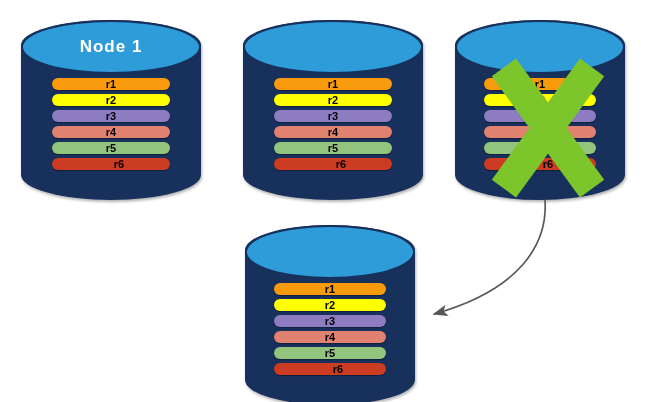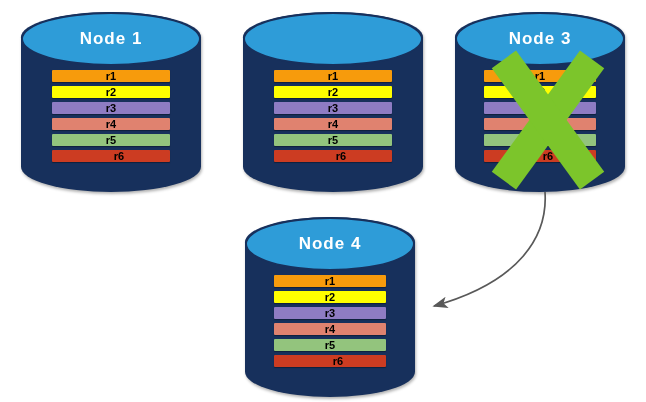--- a/index.html
+++ b/index.html
@@ -3,21 +3,21 @@
 <meta charset="utf-8">
 <style>
   html,body{margin:0;padding:0;}
   body{
     width:646px;height:402px;
     background:#ffffff;
     font-family:"Liberation Sans", sans-serif;
     overflow:hidden;
     position:relative;
   }
-  #stage{position:absolute;left:0;top:4px;width:646px;height:350px;}
+  #stage{position:absolute;left:0;top:12px;width:646px;height:350px;}
 
   
   .node{position:absolute;}
   .cyl-body{
     position:absolute;left:0;top:0;width:100%;height:100%;
     background:#17305c;
     border-radius:50% / 14%;
     box-shadow:1px 2px 3px rgba(0,0,0,.30);
   }
   .cyl-top{
@@ -39,21 +39,21 @@
   }
   .rows{
     position:absolute;
     left:17%;right:17%;
     top:32%;
     z-index:2;
   }
   .row{
     height:12px;
     margin-bottom:4px;
-    border-radius:1px;
+    border-radius:6px;
     color:#000000;
     font-size:11px;
     font-weight:bold;
     display:flex;align-items:center;justify-content:center;
     line-height:12px;
     box-shadow:0 1px 1px rgba(0,0,0,.35);
   }
   .row:last-child{margin-bottom:0;padding-left:16px;}
 
   
@@ -103,40 +103,38 @@
       <div class="row" style="background: rgb(142, 124, 195);">r3</div>
       <div class="row" style="background: rgb(224, 130, 111);">r4</div>
       <div class="row" style="background: rgb(147, 196, 125);">r5</div>
       <div class="row" style="background: rgb(204, 60, 34);">r6</div>
     </div>
   </div>
 
   <div class="node" id="node-3" style="left:455px;top:8px;width:170px;height:180px;">
     <div class="cyl-body"></div>
     <div class="cyl-top"></div>
-    <div class="node-title">Node 3</div>
     <div class="rows">
       <div class="row" style="background: rgb(247, 155, 12);">r1</div>
       <div class="row" style="background: rgb(255, 255, 0);">r2</div>
       <div class="row" style="background: rgb(142, 124, 195);">r3</div>
       <div class="row" style="background: rgb(224, 130, 111);">r4</div>
       <div class="row" style="background: rgb(147, 196, 125);">r5</div>
       <div class="row" style="background: rgb(204, 60, 34);">r6</div>
     </div>
   </div>
 
   <div class="cross" id="failure-cross" style="left:498px;top:42px;width:100px;height:148px;">
     <div class="bar a" style="background: rgb(124, 197, 43);"></div>
     <div class="bar b" style="background: rgb(124, 197, 43);"></div>
   </div>
 
   <div class="node" id="node-4" style="left:245px;top:213px;width:170px;height:180px;">
     <div class="cyl-body"></div>
     <div class="cyl-top"></div>
-    <div class="node-title">Node 4</div>
     <div class="rows">
       <div class="row" style="background: rgb(247, 155, 12);">r1</div>
       <div class="row" style="background: rgb(255, 255, 0);">r2</div>
       <div class="row" style="background: rgb(142, 124, 195);">r3</div>
       <div class="row" style="background: rgb(224, 130, 111);">r4</div>
       <div class="row" style="background: rgb(147, 196, 125);">r5</div>
       <div class="row" style="background: rgb(204, 60, 34);">r6</div>
     </div>
   </div>
 

